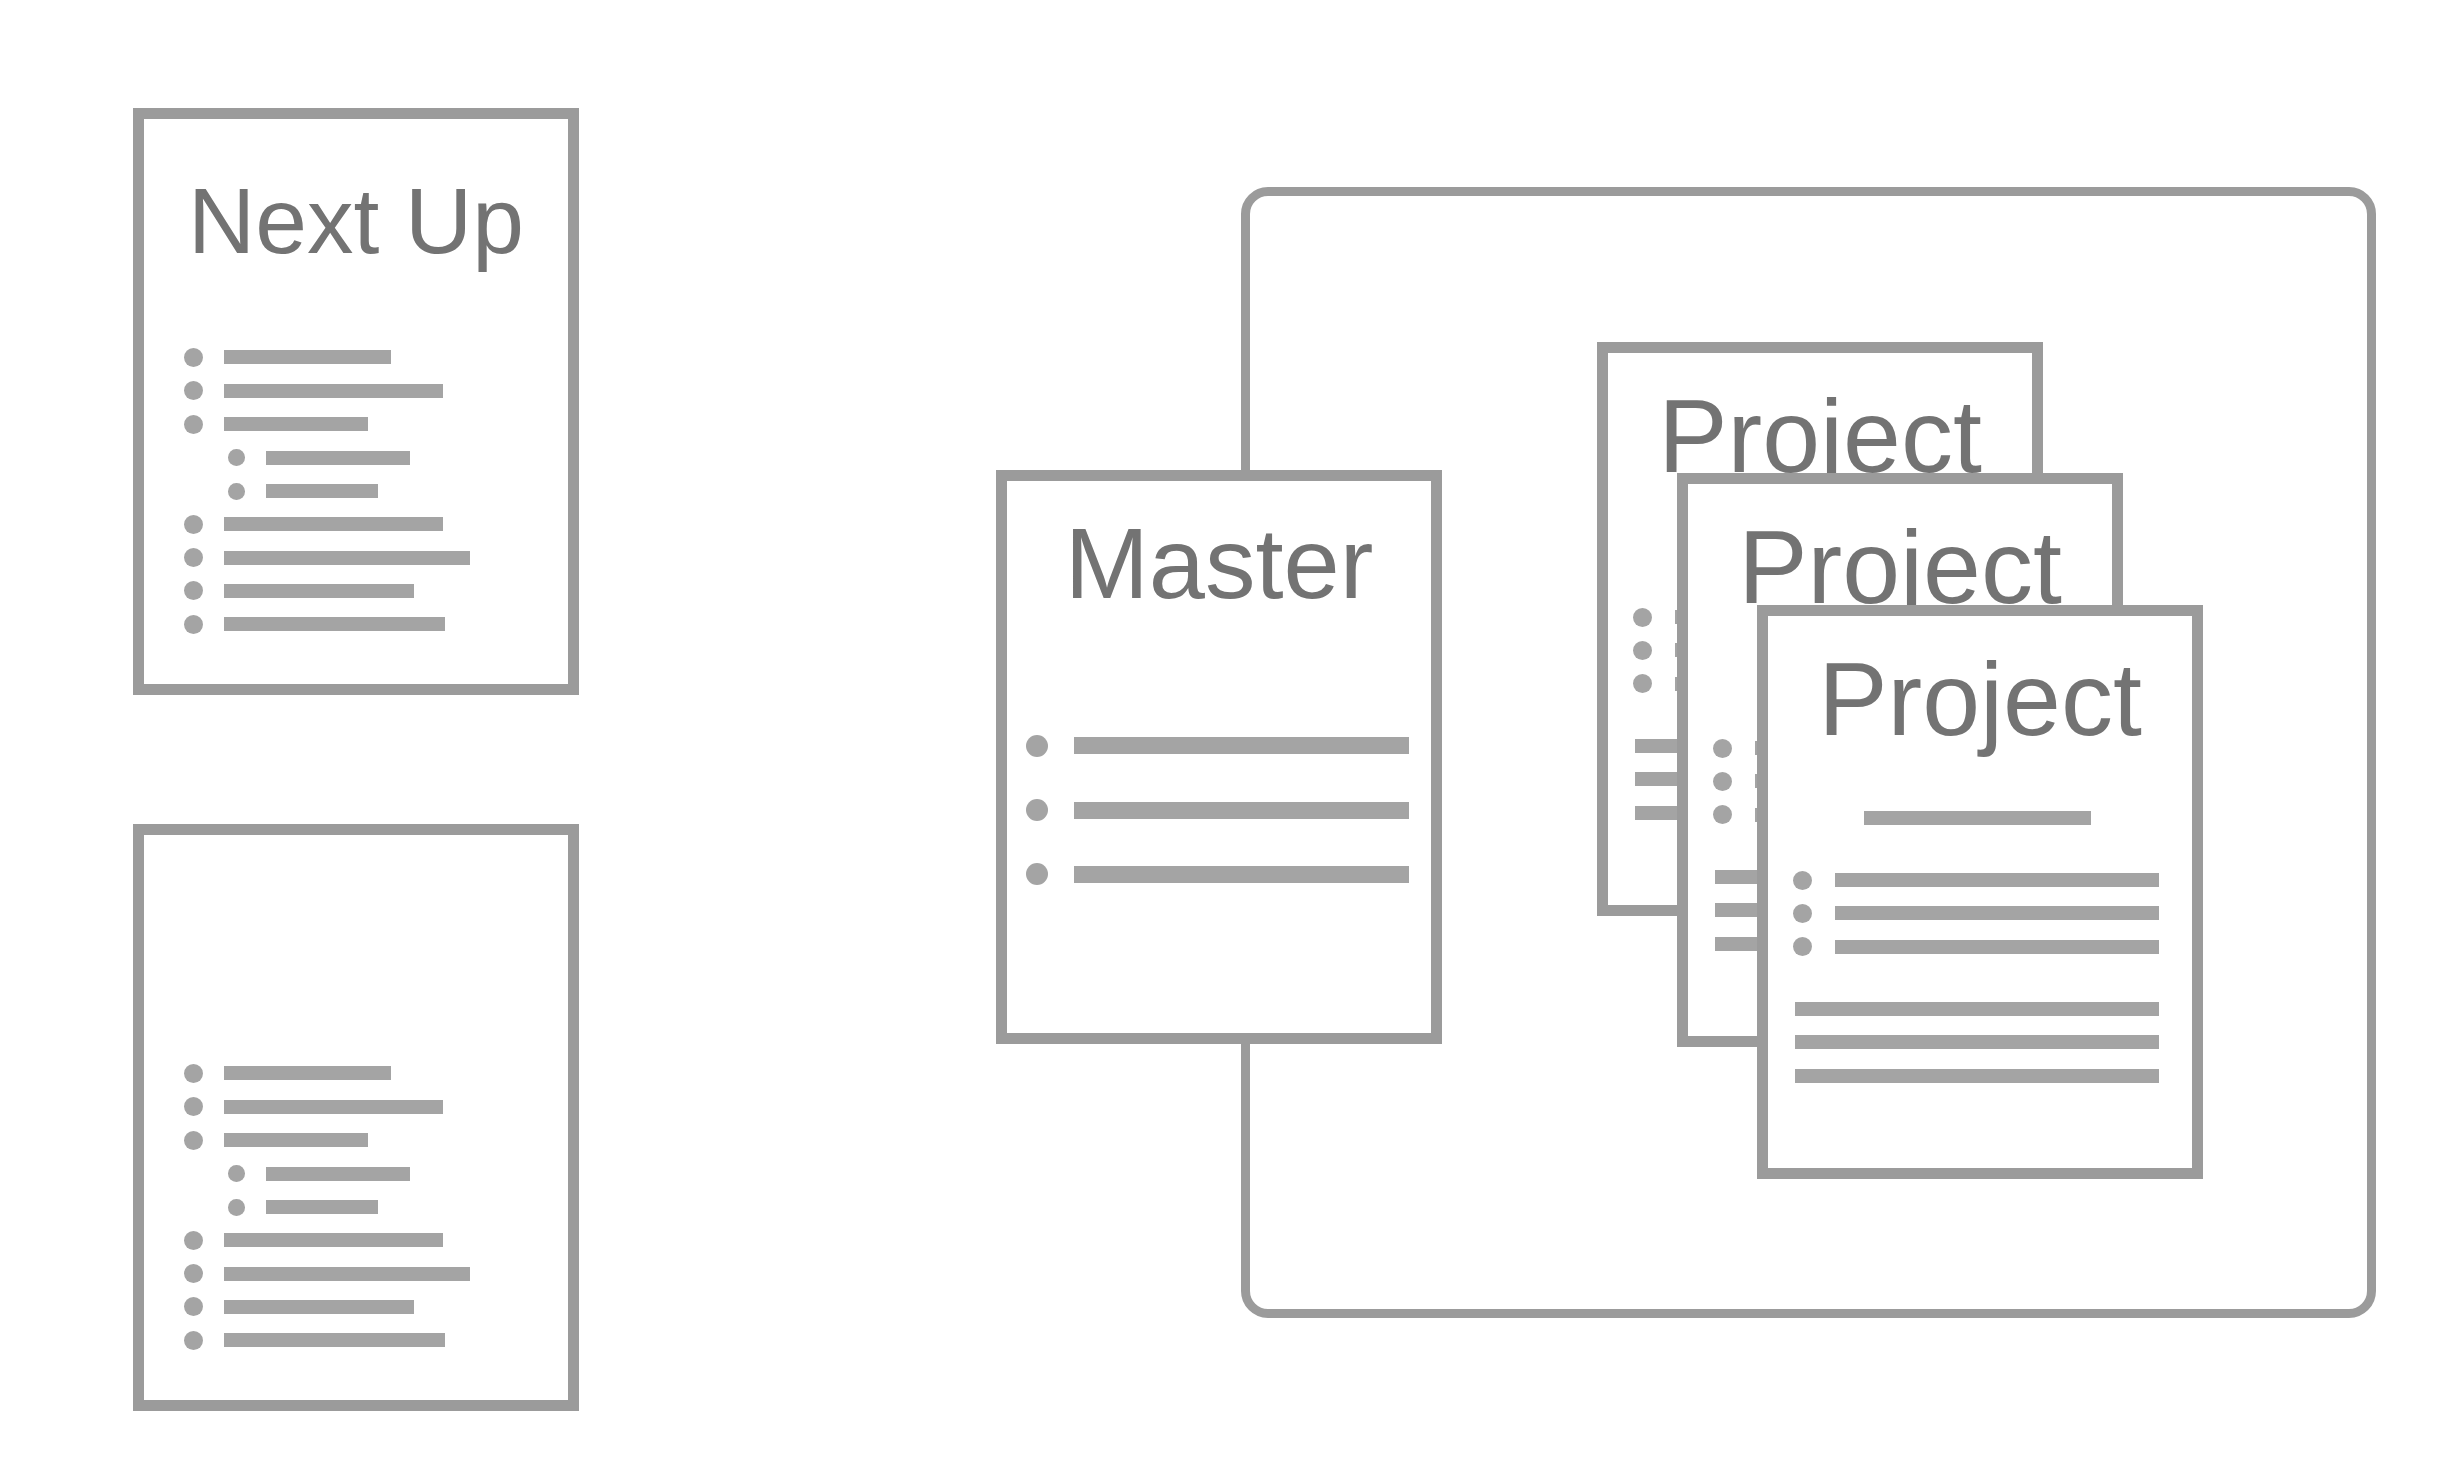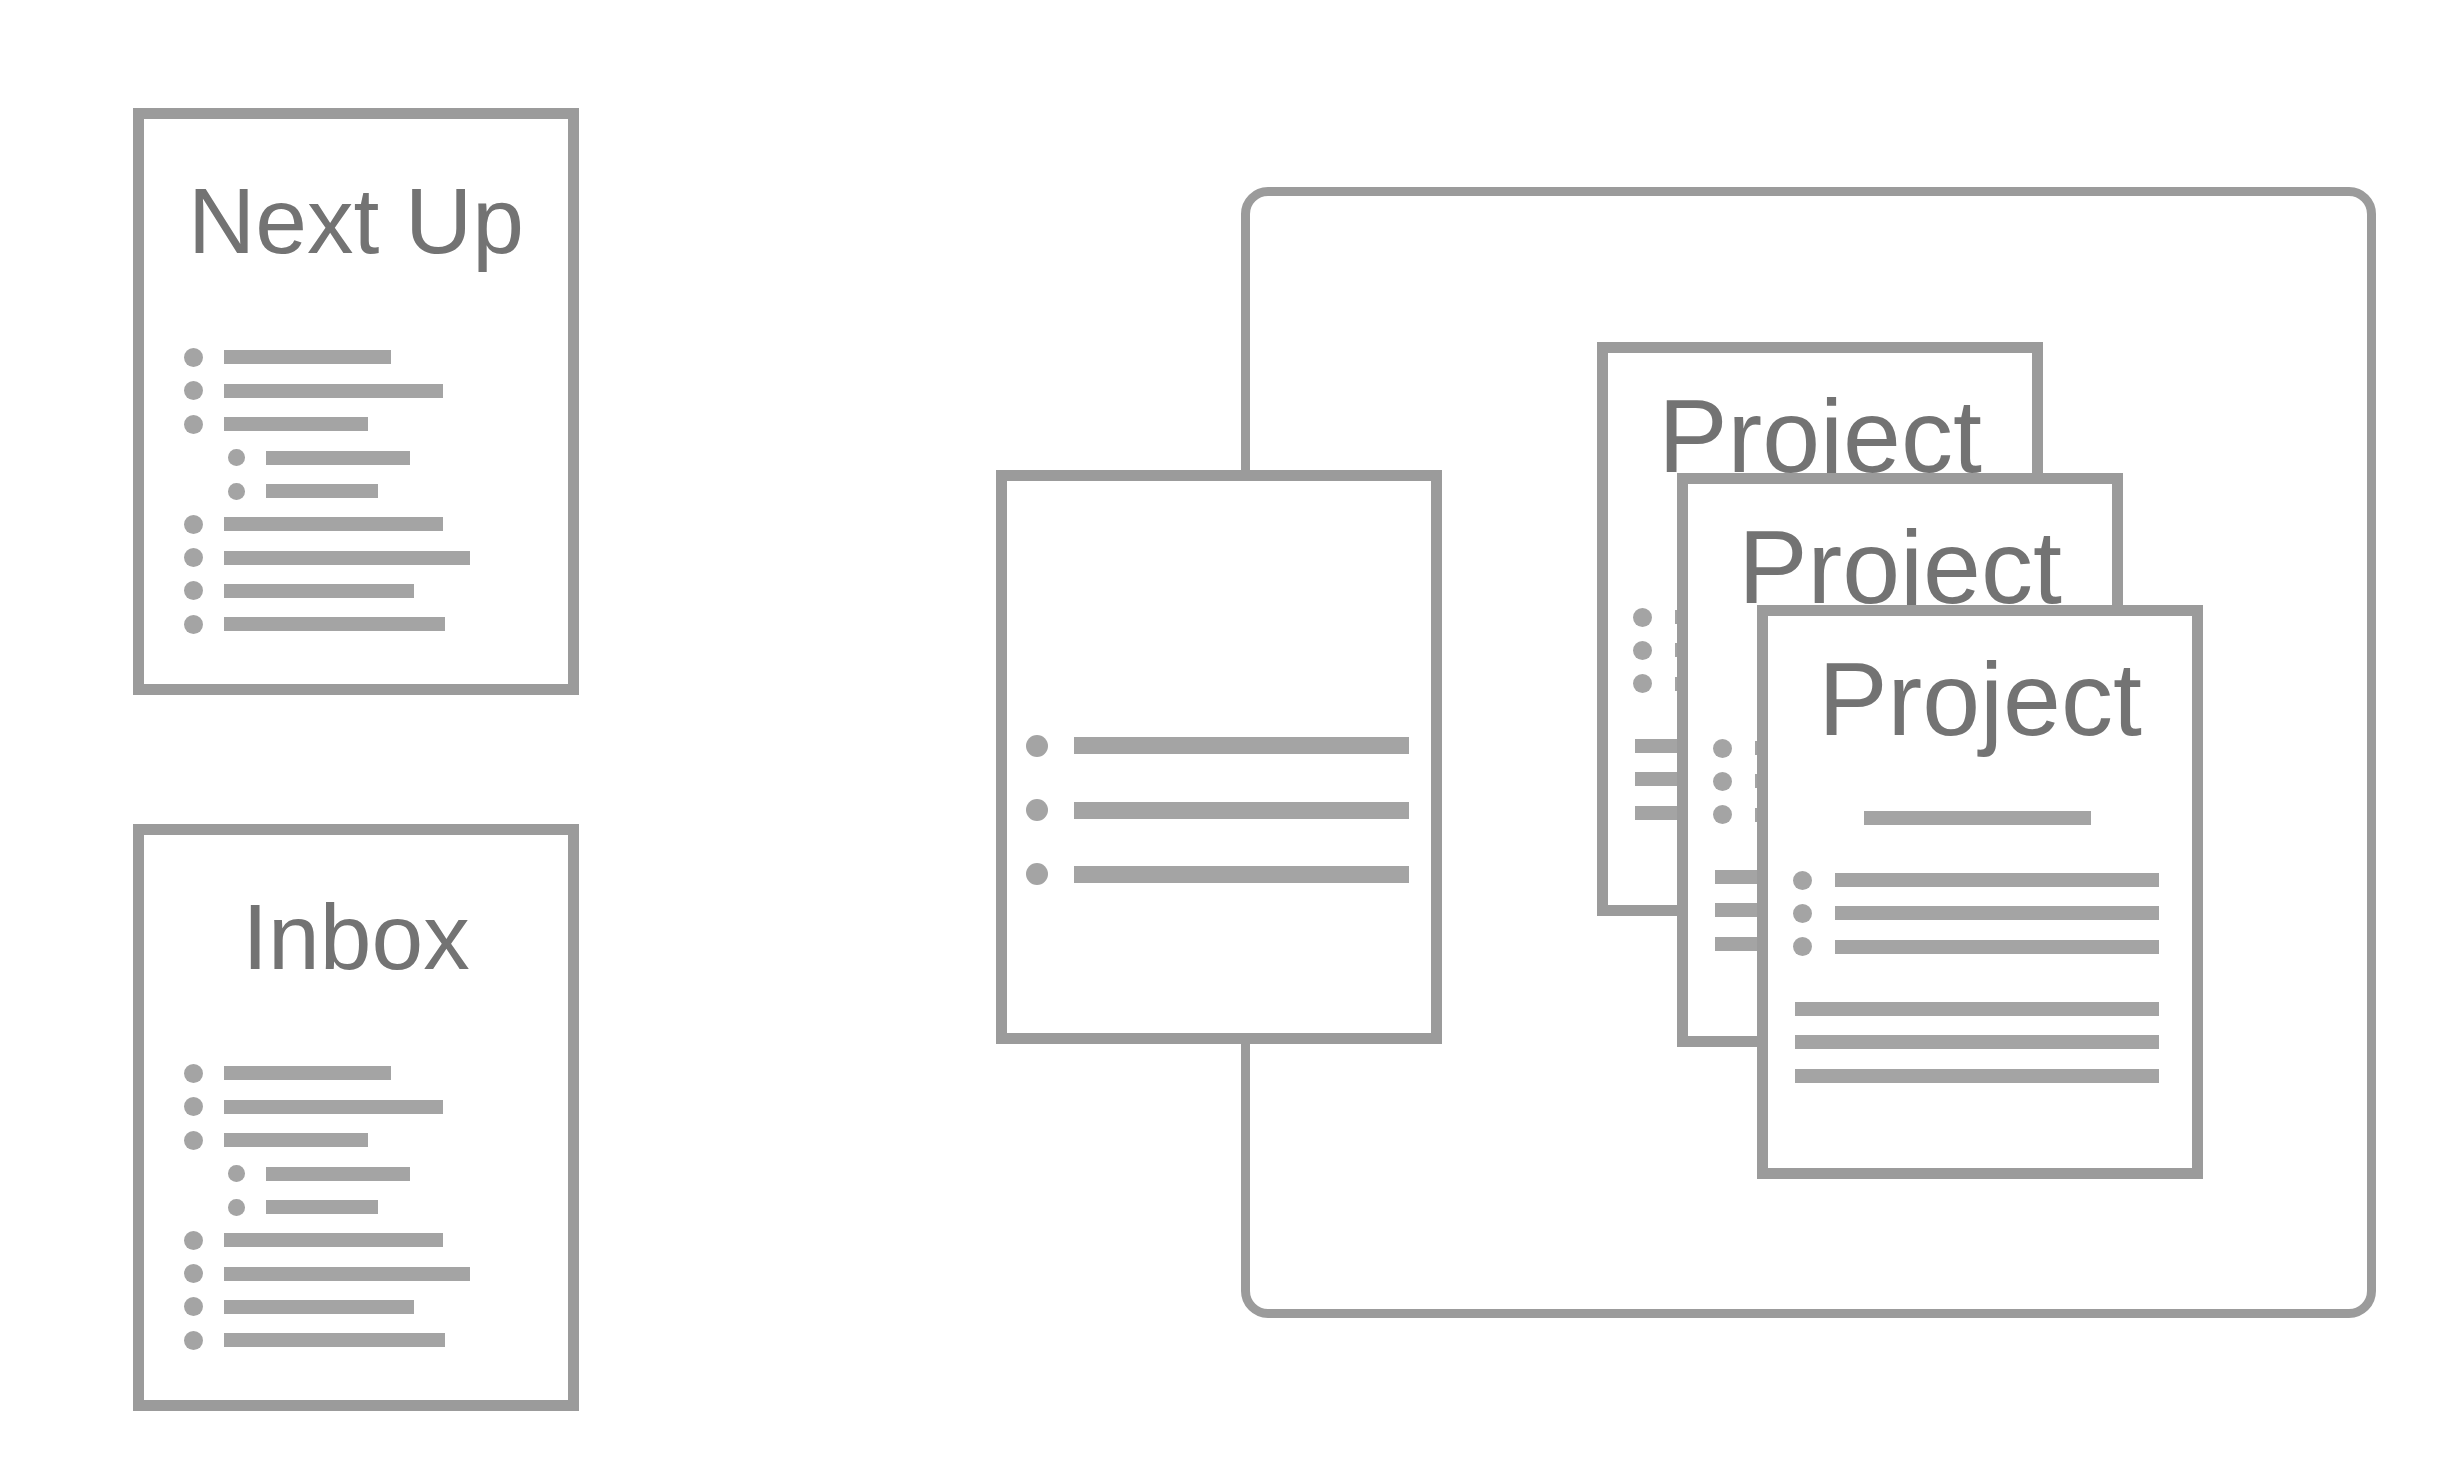--- a/index.html
+++ b/index.html
@@ -78,21 +78,20 @@
     <div class="ln" style="left:80px;top:432px;width:246px;"></div>
 
     <div class="dot" style="left:40px;top:462px;"></div>
     <div class="ln" style="left:80px;top:465px;width:190px;"></div>
 
     <div class="dot" style="left:40px;top:496px;"></div>
     <div class="ln" style="left:80px;top:498px;width:221px;"></div>
   </div>
 
   <div class="card" style="left:133px;top:824px;width:446px;height:587px;">
-    <div class="card-title" style="top:51px;font-size:93px;">Inbox</div>
 
     <div class="dot" style="left:40px;top:229px;"></div>
     <div class="ln" style="left:80px;top:231px;width:167px;"></div>
 
     <div class="dot" style="left:40px;top:262px;"></div>
     <div class="ln" style="left:80px;top:265px;width:219px;"></div>
 
     <div class="dot" style="left:40px;top:296px;"></div>
     <div class="ln" style="left:80px;top:298px;width:144px;"></div>
 
@@ -111,20 +110,21 @@
     <div class="dot" style="left:40px;top:462px;"></div>
     <div class="ln" style="left:80px;top:465px;width:190px;"></div>
 
     <div class="dot" style="left:40px;top:496px;"></div>
     <div class="ln" style="left:80px;top:498px;width:221px;"></div>
   </div>
 
   <div class="frame" style="left:1241px;top:187px;width:1135px;height:1131px;"></div>
 
   <div class="card z2" style="left:996px;top:470px;width:446px;height:574px;">
+    <div class="card-title" style="top:31px;font-size:101px;">Master</div>
 
     <div class="dot dot-lg" style="left:19px;top:254px;"></div>
     <div class="ln ln-thick" style="left:67px;top:256px;width:335px;"></div>
 
     <div class="dot dot-lg" style="left:19px;top:318px;"></div>
     <div class="ln ln-thick" style="left:67px;top:321px;width:335px;"></div>
 
     <div class="dot dot-lg" style="left:19px;top:382px;"></div>
     <div class="ln ln-thick" style="left:67px;top:385px;width:335px;"></div>
   </div>

